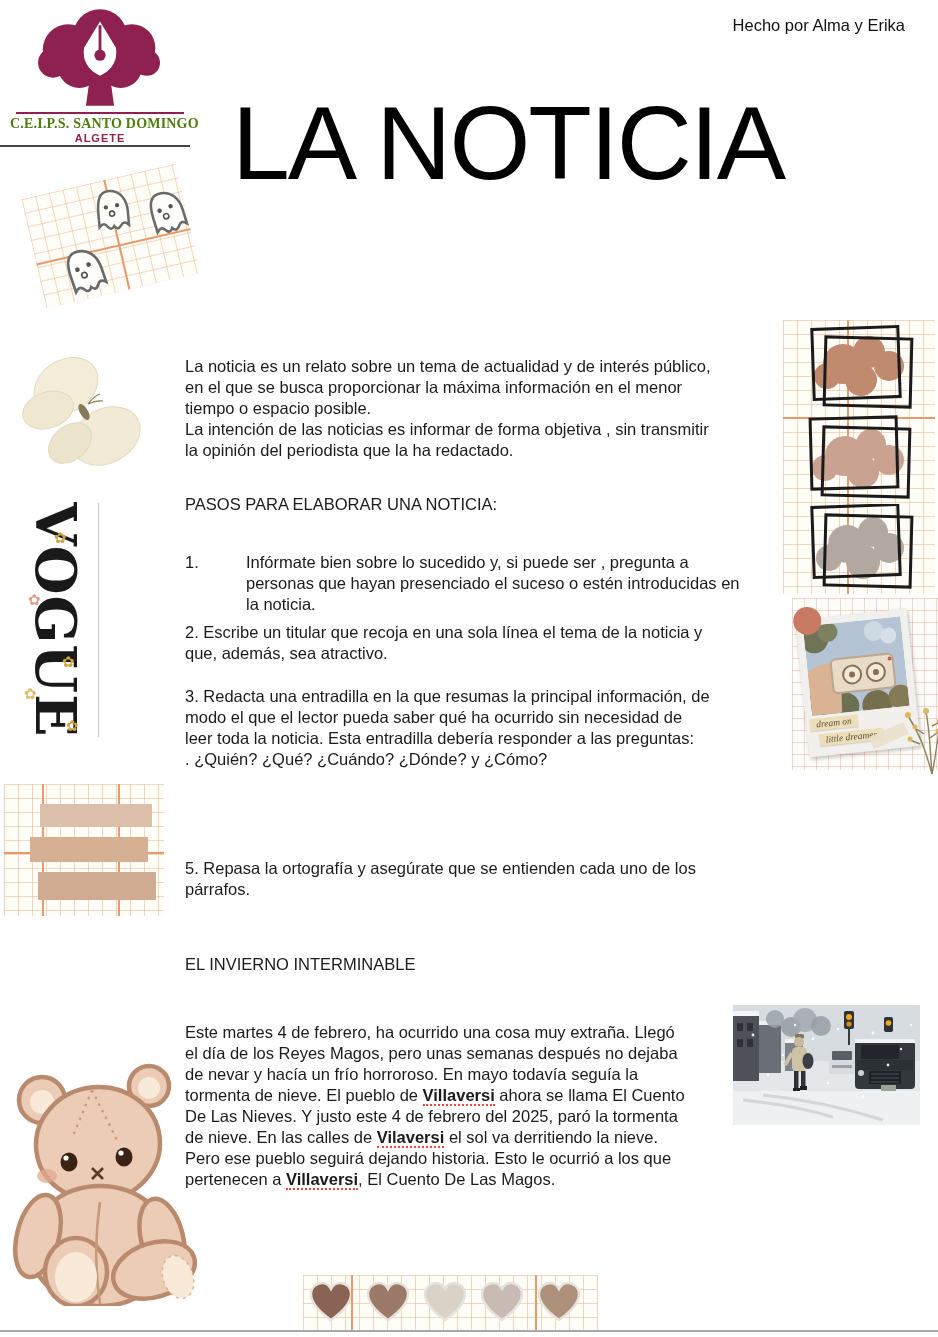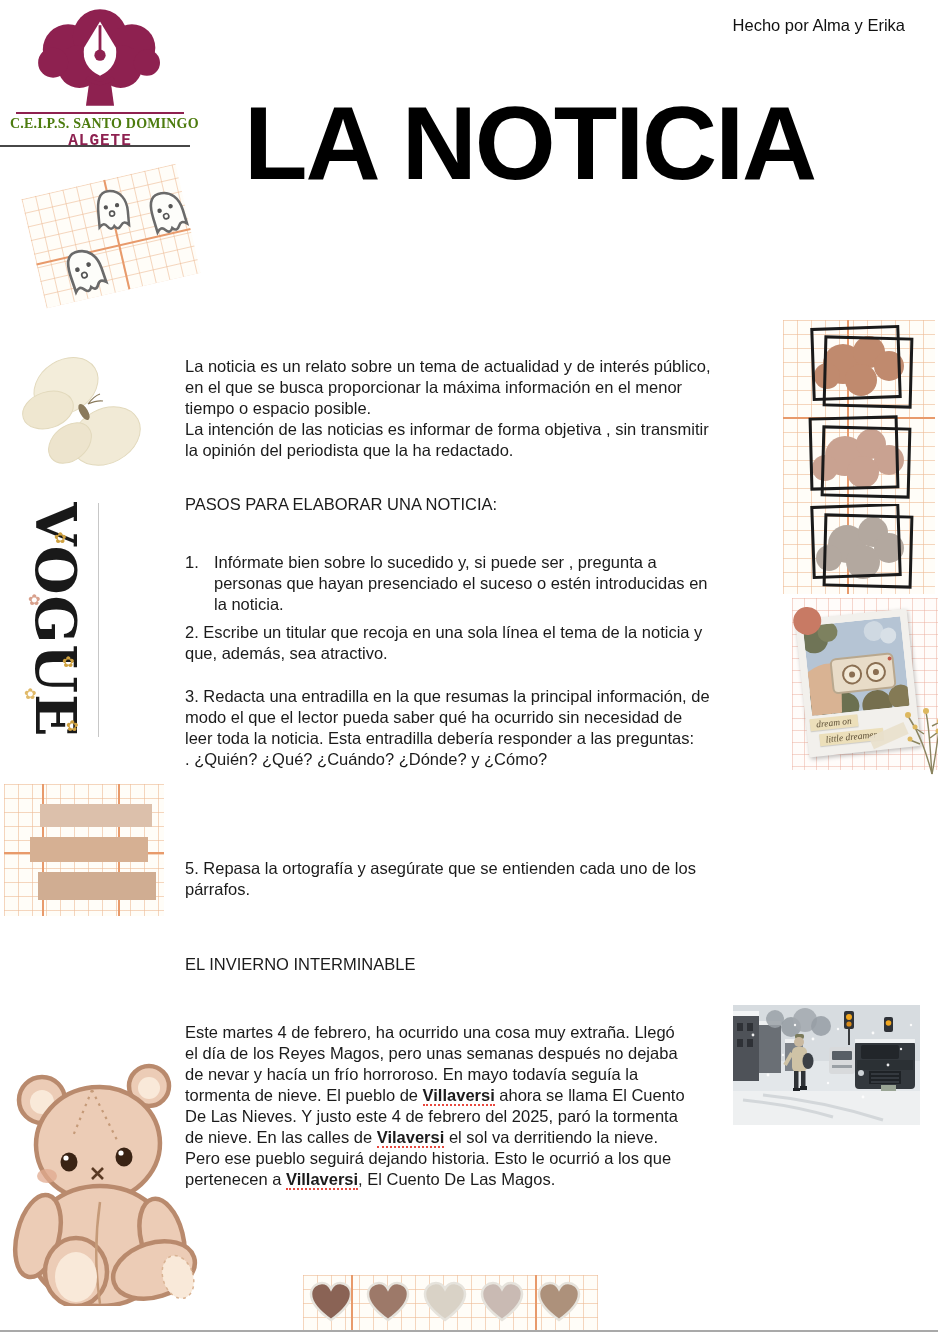--- a/index.html
+++ b/index.html
@@ -6,29 +6,29 @@
   #page{
     position:relative;width:938px;height:1337px;margin:0 auto;
     background:#ffffff;overflow:hidden;
     font-family:"Liberation Sans",sans-serif;color:#1b1b1b;
   }
   
   .logo-box{position:absolute;left:10px;top:6px;width:180px;text-align:center;}
   .logo-tree{display:block;margin:0 auto;}
   .logo-rule-top{height:2px;background:#8e2150;margin:2px 6px 2px 6px;}
   .school-name{font-family:"Liberation Serif",serif;font-weight:bold;color:#4d7c0f;font-size:14px;letter-spacing:.2px;white-space:nowrap;}
-  .school-loc{font-family:Liberation Mono, monospace;font-weight:bold;color:#8e2150;font-size:16px;letter-spacing:1px;}
+  .school-loc{font-family:Liberation Sans, sans-serif;font-weight:bold;color:#8e2150;font-size:11px;letter-spacing:1px;}
   .logo-underline{position:absolute;left:0;top:145px;width:190px;height:2px;background:#474747;}
   .credit{position:absolute;right:33px;top:16px;font-size:16.5px;color:#111;}
-  .page-title{position:absolute;left:232px;top:84px;font-size:104px;letter-spacing:-2px;font-weight:700;color:#000;white-space:nowrap;margin-left:12px;}
+  .page-title{position:absolute;left:232px;top:84px;font-size:104px;letter-spacing:-2px;font-weight:400;color:#000;white-space:nowrap;}
   
   .tx{position:absolute;left:185px;width:580px;font-size:16.5px;line-height:21px;white-space:pre-line;}
   .step1{display:flex;white-space:normal;}
   .step1 .num{width:29px;flex:none;}
-  .step1 .body{white-space:pre-line;}
+  .step1 .body{white-space:pre-line;margin-left:32px;}
   .missp{border-bottom:2px dotted #e8483e;font-weight:bold;}
   
   .grid-orange{background-color:#fffdf8;
     background-image:linear-gradient(to right, rgba(238,188,150,.6) 1px, transparent 1px),
                      linear-gradient(to bottom, rgba(238,188,150,.6) 1px, transparent 1px);
     background-size:14px 14px;}
   .grid-pink{background-color:#fffcfa;
     background-image:linear-gradient(to right, rgba(236,176,160,.5) 1px, transparent 1px),
                      linear-gradient(to bottom, rgba(236,176,160,.5) 1px, transparent 1px);
     background-size:12px 12px;}

